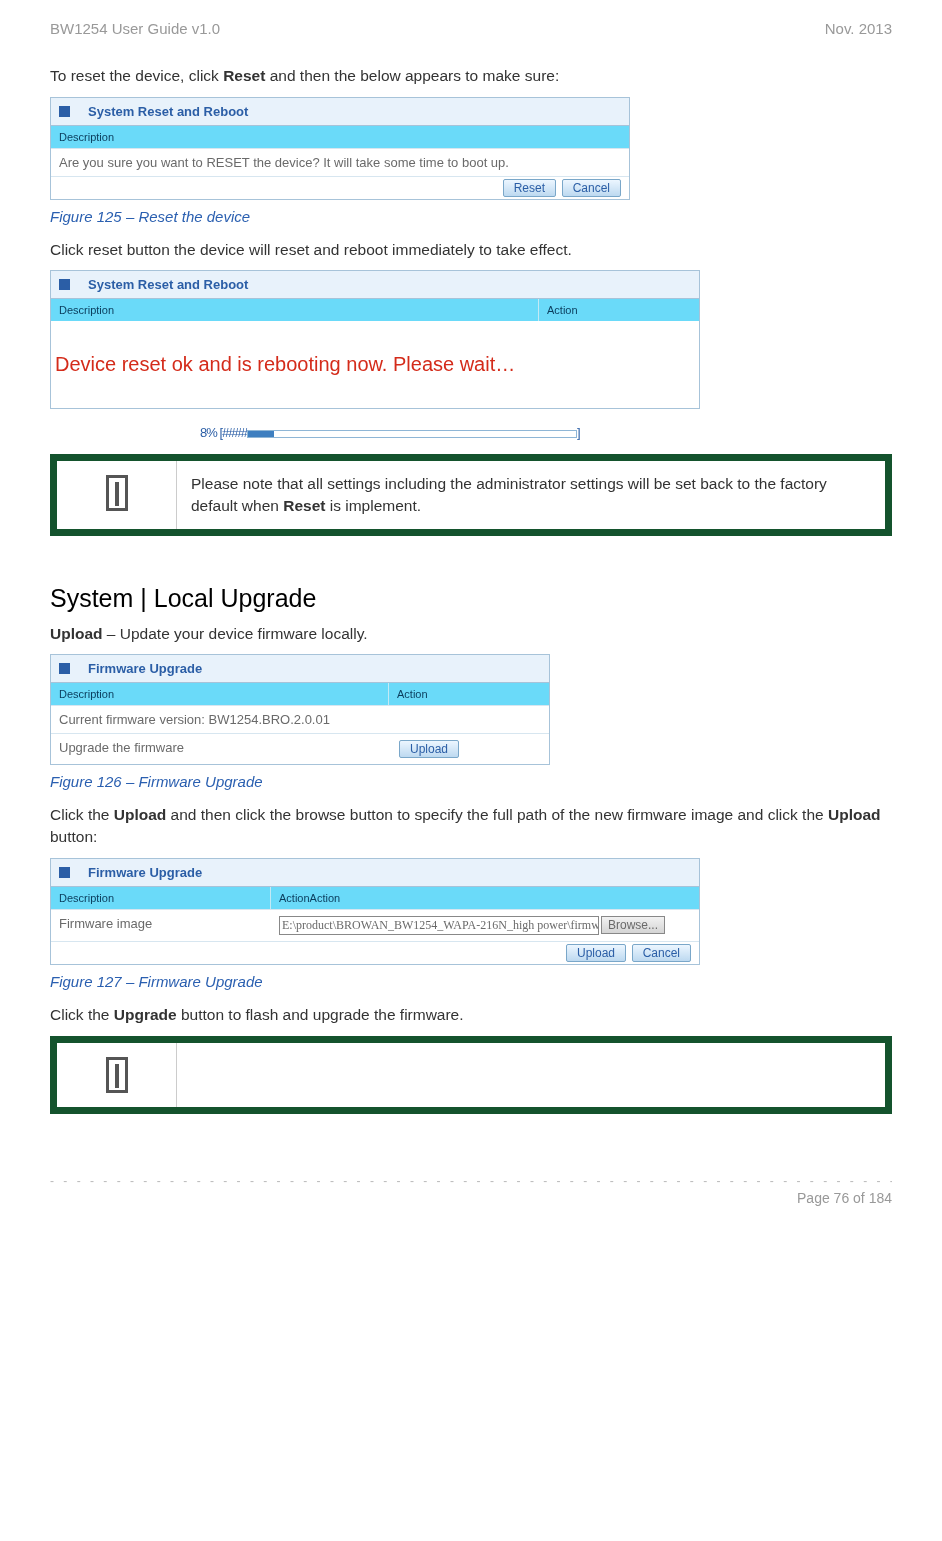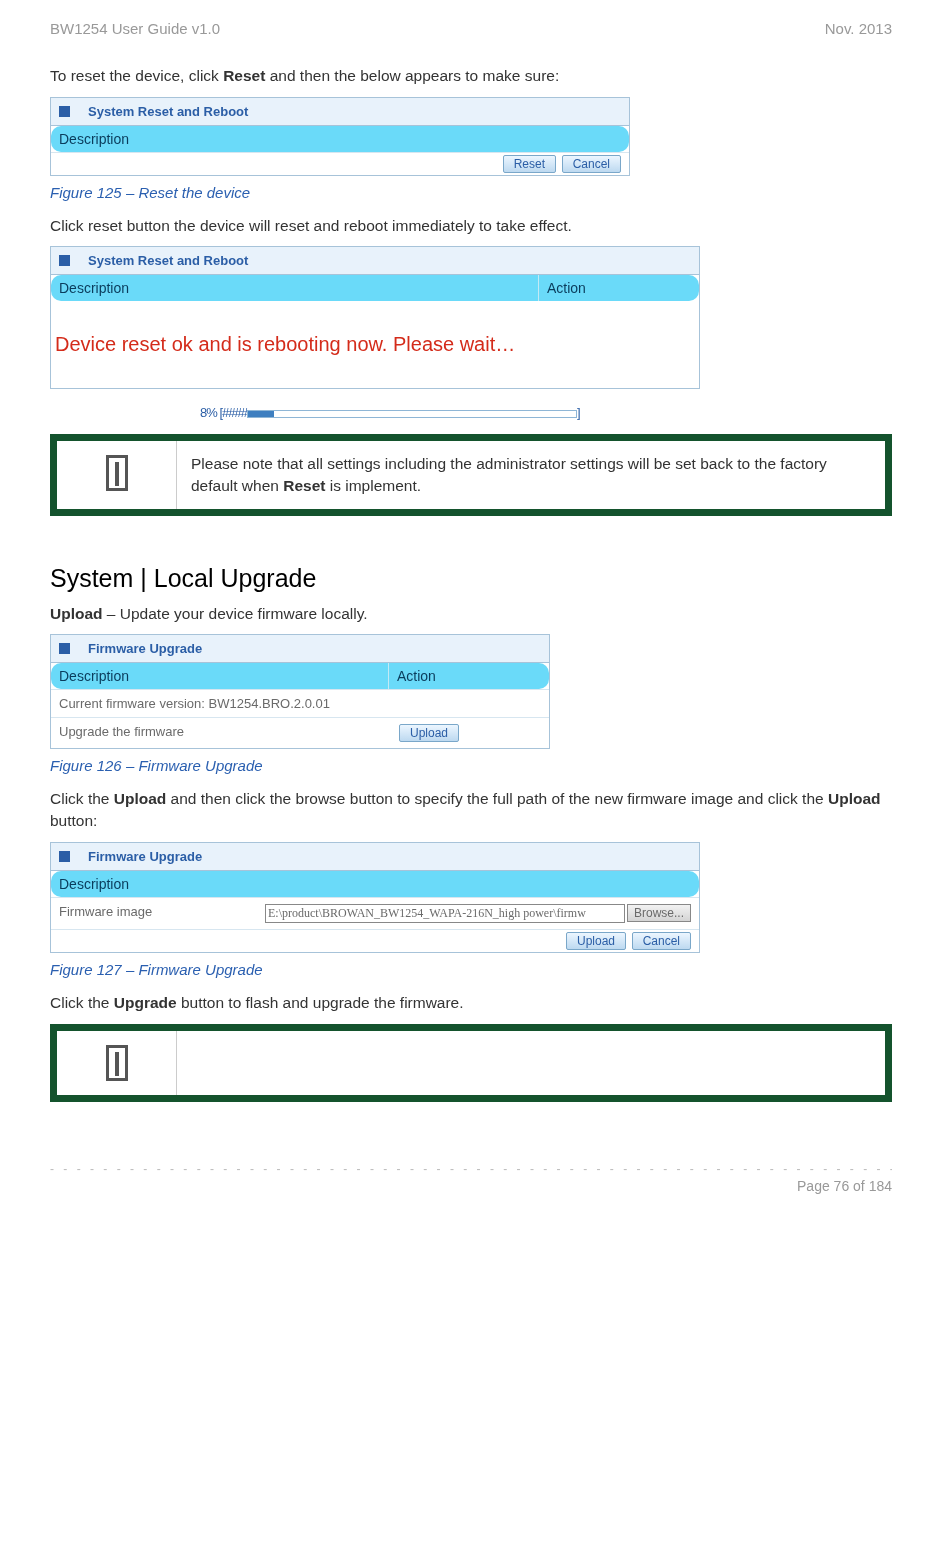--- a/index.html
+++ b/index.html
@@ -61,22 +61,21 @@
 }
 .panel-title .sq {
   width: 11px; height: 11px;
   background: #2b5ea6;
   display: inline-block;
 }
 .panel-headrow {
   display: flex;
   background: #6adaf9;
   color: #0a3c5c;
-  font-size: 14px;
-  border-radius: 10px;
+  font-size: 11px;
 }
 .panel-headrow > div {
   padding: 5px 8px;
   border-right: 1px solid #c3e9f5;
 }
 .panel-headrow > div:last-child { border-right: none; }
 .col-desc { flex: 1; }
 .col-act { width: 160px; }
 .panel-row {
   display: flex;
@@ -162,21 +161,21 @@
   line-height: 1.4;
 }
 
 
 .textin {
   background:#fff;
   border:1px solid #888;
   font-family: "Times New Roman", serif;
   font-size: 12px;
   padding: 1px 2px;
-  width: 360px;
+  width: 320px;
   display:inline-block;
   white-space: nowrap;
   overflow:hidden;
 }
 .browse-btn {
   background: linear-gradient(#f2f2f2,#d4d4d4);
   border:1px solid #888;
   font-size:12px;
   padding: 1px 6px;
   font-family: sans-serif;
@@ -212,20 +211,23 @@
 </p>
 
 <div class="panel-box">
   <div class="panel-title">
     <span class="sq"></span>
     <span>System Reset and Reboot</span>
   </div>
   <div class="panel-headrow">
     <div class="col-desc">Description</div>
   </div>
+  <div class="panel-row">
+    <div class="col-desc">Are you sure you want to RESET the device? It will take some time to boot up.</div>
+  </div>
   <div class="panel-button-row">
     <span class="sim-btn">Reset</span>
     <span class="sim-btn">Cancel</span>
   </div>
 </div>
 
 <div class="caption">Figure 125 – Reset the device</div>
 
 <p class="body-text">Click reset button the device will reset and reboot immediately to take effect.</p>
 
@@ -286,20 +288,21 @@
   <span>Click the </span><b>Upload</b><span> and then click the browse button to specify the full path of the new firmware image and click the </span><b>Upload</b><span> button:</span>
 </p>
 
 <div class="panel-box wide">
   <div class="panel-title">
     <span class="sq"></span>
     <span>Firmware Upgrade</span>
   </div>
   <div class="panel-headrow">
     <div style="width:220px">Description</div>
+    <div style="flex:1">ActionAction</div>
   </div>
   <div class="panel-row">
     <div style="width:220px">Firmware image</div>
     <div style="flex:1; display:flex; gap:2px; align-items:center;">
       <span class="textin">E:\product\BROWAN_BW1254_WAPA-216N_high power\firmw</span>
       <span class="browse-btn">Browse...</span>
     </div>
   </div>
   <div class="panel-button-row">
     <span class="sim-btn">Upload</span>

